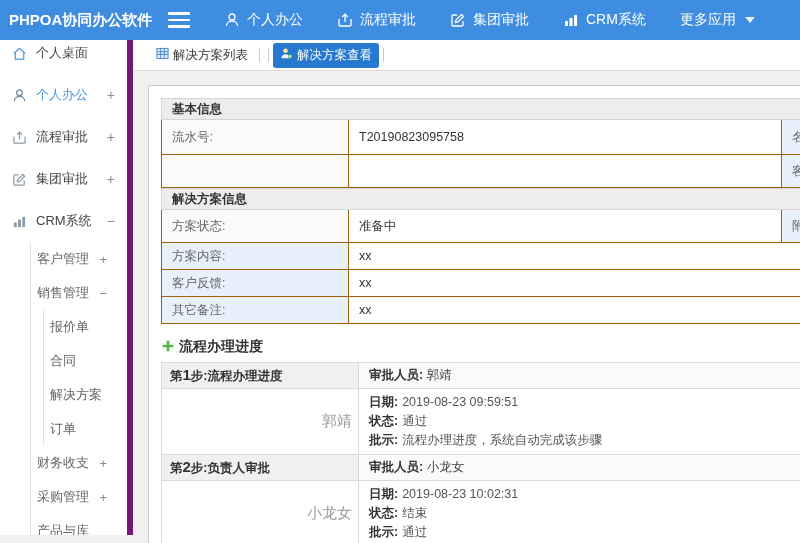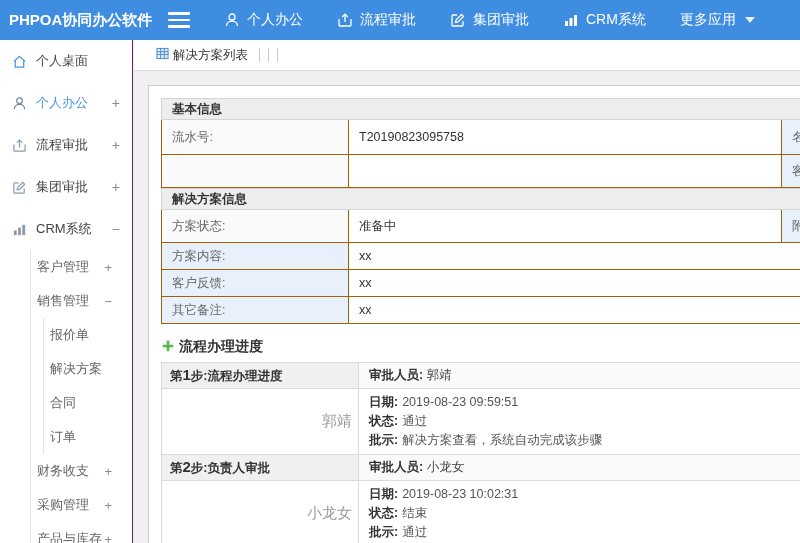--- a/index.html
+++ b/index.html
@@ -9,21 +9,21 @@
   .topbar { position:absolute; left:0; top:0; width:800px; height:40px; background:#3e8de1; color:#fff; display:flex; align-items:center; z-index:30; }
   .logo { font-size:15px; font-weight:bold; padding-left:9px; width:168px; letter-spacing:0; }
   .hamburger { width:22px; height:16px; display:flex; flex-direction:column; justify-content:space-between; cursor:pointer; margin-right:34px; }
   .hamburger i { display:block; height:2.6px; background:#fff; border-radius:1px; }
   .topnav { display:flex; align-items:center; gap:34px; font-size:14px; }
   .topnav-item { display:flex; align-items:center; gap:7px; cursor:pointer; white-space:nowrap; }
   .topnav-item svg { display:block; }
   .caret { width:0; height:0; border-left:5px solid transparent; border-right:5px solid transparent; border-top:6px solid #e8f1fb; margin-left:2px; }
 
   
-  .sidebar { position:absolute; left:0; top:40px; width:133px; height:503px; background:#fff; border-right:1px solid #701a75; font-size:13px; color:#555; overflow:hidden;text-align:center; }
+  .sidebar { position:absolute; left:0; top:32px; width:133px; height:503px; background:#fff; border-right:6px solid #701a75; font-size:13px; color:#555; overflow:hidden; }
   .sb-item { display:flex; align-items:center; cursor:pointer; }
   .sb-item.lvl1 { padding:12px 12px 12px 12px; color:#444; }
   .sb-item.lvl1 .sb-icon { width:17px; margin-right:7px; display:flex; color:#8a9aa8; }
   .sb-item.desk .sb-icon { color:#4a96e2; }
   .sb-item.active-blue { color:#4a96e2; }
   .sb-item.active-blue .sb-icon { color:#6f88a0; }
   .sb-marker { margin-left:auto; color:#8a8a8a; font-size:14px; }
   .sub1 { margin-left:30px; border-left:1px solid #e3e3e3; }
   .sub1 .sb-item { padding:8px 20px 8px 6px; color:#666; }
   .sub2 { margin-left:12px; border-left:1px solid #e3e3e3; }
@@ -179,24 +179,24 @@
     </div>
     <div class="sb-item">
       <span class="sb-label">销售管理</span>
       <span class="sb-marker">−</span>
     </div>
     <div class="sub2">
       <div class="sb-item">
         <span class="sb-label">报价单</span>
       </div>
       <div class="sb-item">
-        <span class="sb-label">解决方案</span>
+        <span class="sb-label">合同</span>
       </div>
       <div class="sb-item">
-        <span class="sb-label">合同</span>
+        <span class="sb-label">解决方案</span>
       </div>
       <div class="sb-item">
         <span class="sb-label">订单</span>
       </div>
     </div>
     <div class="sb-item">
       <span class="sb-label">财务收支</span>
       <span class="sb-marker">+</span>
     </div>
     <div class="sb-item">
@@ -217,20 +217,29 @@
   <div class="tabbar">
     <div class="tab">
       <span><svg width="13" height="13" viewBox="0 0 14 14">
             <rect x="1" y="1.5" width="12" height="11" fill="#dfeefe" stroke="#4a86c8"></rect>
             <path d="M1 5h12M1 8h12M5 1.5v11M9 1.5v11" stroke="#4a86c8" fill="none"></path>
           </svg></span>
       <span>解决方案列表</span>
     </div>
     <div class="tab-divider"></div>
     <div class="tab-divider"></div>
+    <div class="tab active">
+      <span><svg width="13" height="13" viewBox="0 0 14 14">
+            <circle cx="6" cy="4" r="2.4" fill="#fce9a8"></circle>
+            <path d="M1.5 12c0-2.6 2-4.3 4.5-4.3S10.5 9.4 10.5 12z" fill="#e8f2fc"></path>
+            <rect x="9" y="8" width="4" height="4" rx="0.8" fill="#56b54a"></rect>
+            <path d="M11 8.7v2.6M9.7 10h2.6" stroke="#fff" stroke-width="0.9"></path>
+          </svg></span>
+      <span>解决方案查看</span>
+    </div>
     <div class="tab-divider"></div>
   </div>
 
   <div class="panel">
 
     <table class="ftable">
       <colgroup>
           <col style="width:187px">
           <col style="width:433px">
           <col style="width:120px">
@@ -300,21 +309,21 @@
       <tbody>
           <tr class="step-head">
         <td class="step-cell"><span>第</span><span class="step-num">1</span><span>步:流程办理进度</span></td>
         <td class="appr-cell"><span class="appr-label">审批人员:</span> <span>郭靖</span></td>
       </tr>
       <tr>
         <td class="name-cell">郭靖</td>
         <td class="detail-cell">
           <div><span class="d-label">日期:</span><span>2019-08-23 09:59:51</span></div>
           <div><span class="d-label">状态:</span><span>通过</span></div>
-          <div><span class="d-label">批示:</span><span>解决方案查看，系统自动完成该步骤</span></div>
+          <div><span class="d-label">批示:</span><span>流程办理进度，系统自动完成该步骤</span></div>
         </td>
       </tr>
       <tr class="step-head">
         <td class="step-cell"><span>第</span><span class="step-num">2</span><span>步:负责人审批</span></td>
         <td class="appr-cell"><span class="appr-label">审批人员:</span> <span>小龙女</span></td>
       </tr>
       <tr>
         <td class="name-cell">小龙女</td>
         <td class="detail-cell">
           <div><span class="d-label">日期:</span><span>2019-08-23 10:02:31</span></div>

